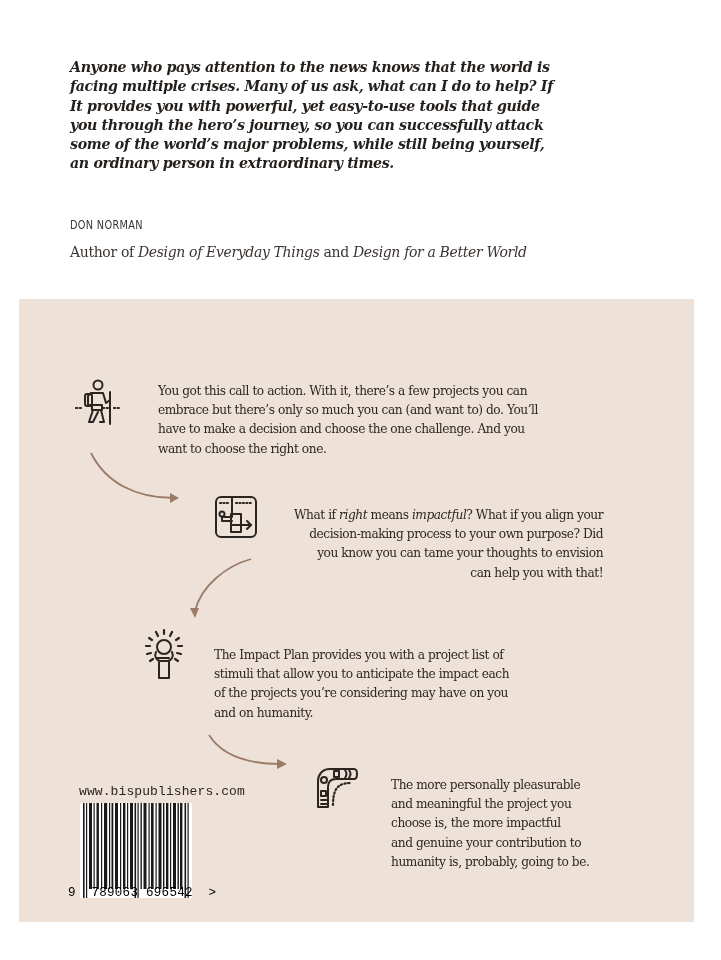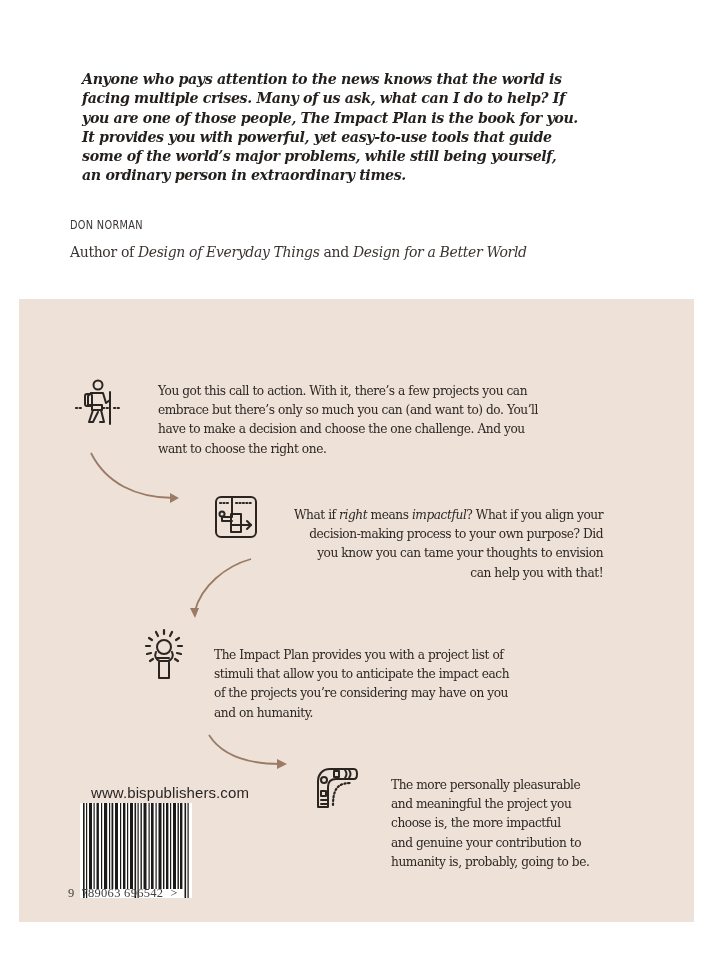--- a/index.html
+++ b/index.html
@@ -20,21 +20,21 @@
       left: 70px;
       top: 58px;
       width: 600px;
       font-family: "DejaVu Serif", serif;
       font-style: italic;
       font-weight: bold;
       font-size: 14.2px;
       line-height: 19.3px;
       letter-spacing: -0.35px;
       color: #231f1c;
-      margin: 12px;
+      margin: 0;
     }
     .author-name {
       position: absolute;
       left: 70px;
       top: 217px;
       font-family: "DejaVu Sans", sans-serif;
       font-size: 12.5px;
       letter-spacing: 0.4px;
       transform: scaleX(0.78);
       transform-origin: left center;
@@ -76,52 +76,51 @@
       position: absolute;
     }
     .arrow {
       position: absolute;
     }
 
     .url {
       position: absolute;
       left: 79px;
       top: 784px;
-      font-family: Liberation Sans, sans-serif;
-      font-size: 15px;
+      font-family: Liberation Mono, monospace;
+      font-size: 13px;
       color: #2b2522;
       letter-spacing: 0.1px;
-      margin-left: 12px;
     }
     .barcode {
       position: absolute;
       left: 80px;
       top: 803px;
       width: 112px;
       height: 95px;
     }
     .isbn {
       position: absolute;
       left: 68px;
       top: 886px;
-      font-family: Liberation Serif, serif;
+      font-family: Liberation Mono, monospace;
       font-size: 12.5px;
-      color: #404040;
+      color: #000000;
       letter-spacing: 0.3px;
       white-space: pre;
     }
   </style>
 </head>
 <body>
 
 <div class="quote">
   <div>Anyone who pays attention to the news knows that the world is</div>
   <div>facing multiple crises. Many of us ask, what can I do to help? If</div>
-  <div>you are one of those people, The Impact Plan is the book for you.</div>
   <div>It provides you with powerful, yet easy-to-use tools that guide</div>
+  <div>you through the hero’s journey, so you can successfully attack</div>
   <div>some of the world’s major problems, while still being yourself,</div>
   <div>an ordinary person in extraordinary times.</div>
 </div>
 
 <div class="author-name">Don Norman</div>
 
 <div class="author-title"><span>Author of </span><i>Design of Everyday Things</i><span> and </span><i>Design for a Better World</i></div>
 
 <div class="panel"></div>
 

